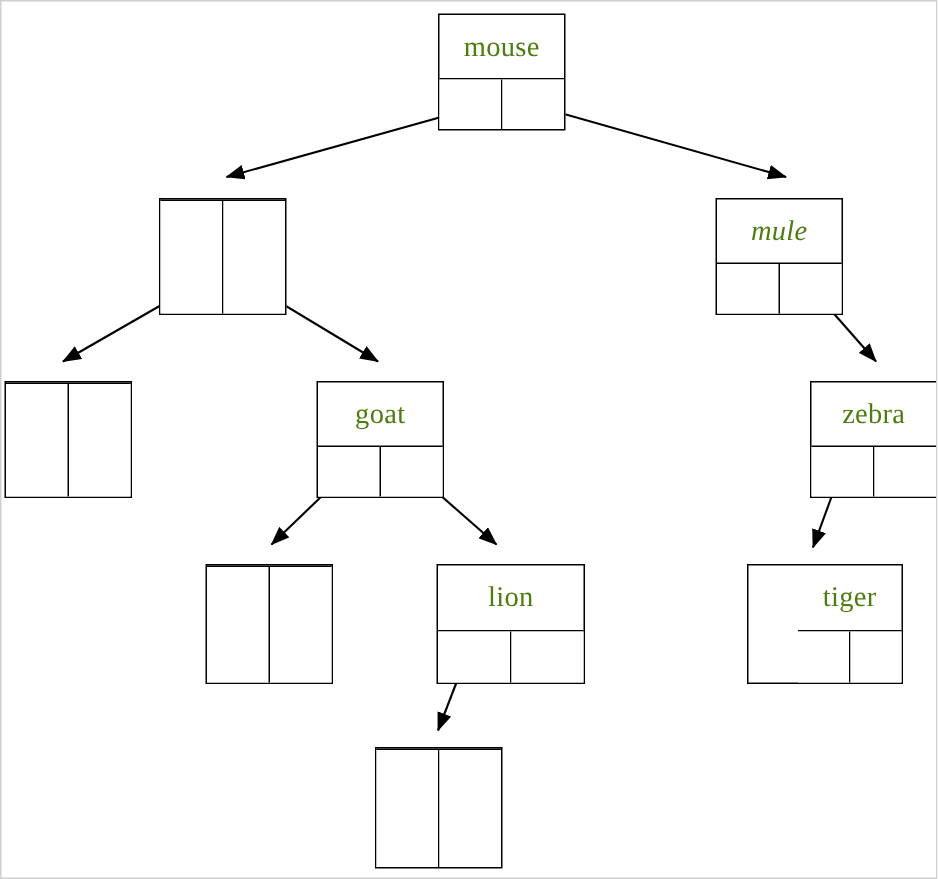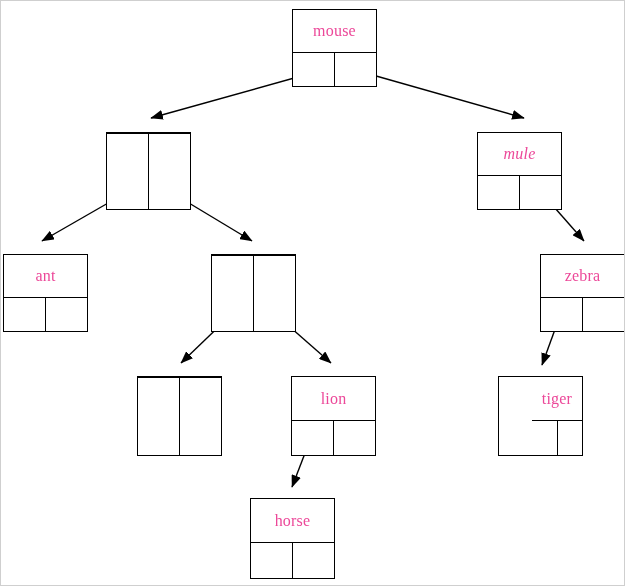--- a/index.html
+++ b/index.html
@@ -34,22 +34,22 @@
     border: 1px solid #000000;
     background: #ffffff;
     display: flex;
     flex-direction: column;
   }
   .node-label {
     flex: 0 0 auto;
     display: flex;
     align-items: center;
     justify-content: center;
-    color: #ec4899;
-    font-size: 16px;
+    color: #4d7c0f;
+    font-size: 19px;
     line-height: 1;
     letter-spacing: 0.2px;
     user-select: none;
   }
   .node-pointers {
     flex: 1 1 auto;
     display: flex;
     border-top: 1px solid #000000;
   }
   .ptr-cell {
@@ -99,61 +99,60 @@
         </div>
       </div>
       <div class="node" style="left: 476px; top: 131px; width: 85px; height: 78px; font-style: italic;">
         <div class="node-label" style="height: 42px;">mule</div>
         <div class="node-pointers">
           <div class="ptr-cell left"></div>
           <div class="ptr-cell right"></div>
         </div>
       </div>
       <div class="node" style="left: 2px; top: 253px; width: 85px; height: 78px;">
-        <div class="node-label" style="height: 42px;">ant</div>
         <div class="node-pointers">
           <div class="ptr-cell left"></div>
           <div class="ptr-cell right"></div>
         </div>
       </div>
       <div class="node" style="left: 210px; top: 253px; width: 85px; height: 78px;">
+        <div class="node-label" style="height: 42px;">goat</div>
         <div class="node-pointers">
           <div class="ptr-cell left"></div>
           <div class="ptr-cell right"></div>
         </div>
       </div>
       <div class="node" style="left: 539px; top: 253px; width: 85px; height: 78px;">
         <div class="node-label" style="height: 42px; text-align: center;">zebra</div>
         <div class="node-pointers">
           <div class="ptr-cell left"></div>
           <div class="ptr-cell right"></div>
         </div>
       </div>
       <div class="node" style="left: 136px; top: 375px; width: 85px; height: 80px;">
         <div class="node-pointers">
           <div class="ptr-cell left"></div>
           <div class="ptr-cell right"></div>
         </div>
       </div>
-      <div class="node" style="left: 290px; top: 375px; width: 85px; height: 80px;">
+      <div class="node" style="left: 290px; top: 375px; width: 99px; height: 80px;">
         <div class="node-label" style="height: 43px;">lion</div>
         <div class="node-pointers">
           <div class="ptr-cell left"></div>
           <div class="ptr-cell right"></div>
         </div>
       </div>
-      <div class="node" style="left: 497px; top: 375px; width: 85px; height: 80px; padding-left: 33px;">
+      <div class="node" style="left: 497px; top: 375px; width: 104px; height: 80px; padding-left: 33px;">
         <div class="node-label" style="height: 43px;">tiger</div>
         <div class="node-pointers">
           <div class="ptr-cell left"></div>
           <div class="ptr-cell right"></div>
         </div>
       </div>
       <div class="node" style="left: 249px; top: 497px; width: 85px; height: 81px;">
-        <div class="node-label" style="height: 43px;">horse</div>
         <div class="node-pointers">
           <div class="ptr-cell left"></div>
           <div class="ptr-cell right"></div>
         </div>
       </div>
     </div>
 
 </div>
 
 </body></html>

